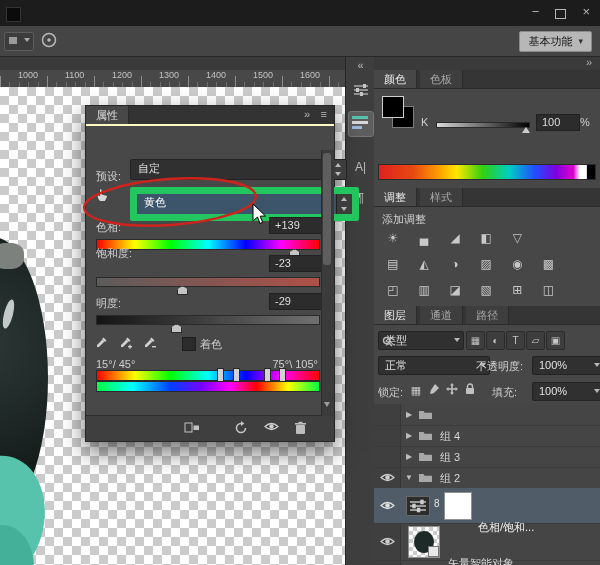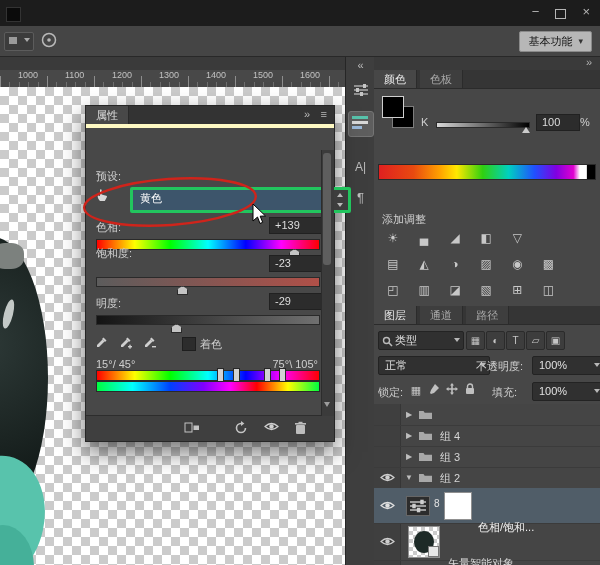--- a/index.html
+++ b/index.html
@@ -33,35 +33,35 @@
     background-size:18px 18px;background-position:0 0,9px 9px;}
   .ph-dark{left:-62px;top:150px;width:110px;height:282px;border-radius:50%;
     background:radial-gradient(circle at 38% 38%,#2e3a38,#141c1a 72%);}
   .ph-gray{left:-8px;top:156px;width:32px;height:26px;background:#7c817e;border-radius:40%;}
   .ph-hl{left:4px;top:212px;width:9px;height:30px;background:#dfe4e2;border-radius:50%;transform:rotate(14deg);opacity:.85;}
   .ph-teal{left:-52px;top:368px;width:96px;height:130px;border-radius:50%;background:#58c3ac;transform:rotate(12deg);}
   .ph-teal2{left:-28px;top:438px;width:62px;height:84px;border-radius:50%;background:#45b099;}
   
   #props{left:85px;top:105px;width:248px;height:335px;background:#484848;border:1px solid #262626;
          box-shadow:0 10px 22px rgba(0,0,0,.55);z-index:10;}
-  .p-tabbar{left:0;top:0;right:0;height:18px;background:#333;border-bottom:4px solid #fef9c3;}
+  .p-tabbar{left:0;top:0;right:0;height:18px;background:#333;border-bottom:2px solid #fef9c3;}
   .p-tab{display:inline-block;height:18px;line-height:18px;padding:0 10px;background:#484848;color:#e0e0e0;border-right:1px solid #2a2a2a;}
   .p-tabbar .ic{position:absolute;top:2px;color:#b9b9b9;font-size:11px;}
   .p-header{left:0;top:18px;right:0;height:26px;background:#424242;border-bottom:1px solid #333;}
   .p-title{position:absolute;left:56px;top:6px;font-size:12px;color:#e6e6e6;}
   .thumb1{position:absolute;left:8px;top:5px;width:20px;height:16px;background:#272727;border:1px solid #5a5a5a;}
   .thumb2{position:absolute;left:34px;top:5px;width:17px;height:16px;background:#5c5c5c;border:1px solid #777;border-radius:2px;}
   .thumb2 i{position:absolute;left:4px;top:3px;width:8px;height:8px;border-radius:50%;background:#d8d8d8;}
   .p-label{position:absolute;left:10px;color:#cfcfcf;}
   .dd{position:absolute;background:#303030;border:1px solid #232323;border-radius:2px;color:#e2e2e2;
       line-height:17px;padding:0 20px 0 7px;white-space:nowrap;overflow:hidden;}
   .dd .spin{position:absolute;right:0;top:0;bottom:0;width:15px;border-left:1px solid #232323;background:#3d3d3d;}
   .spin::before{content:"";position:absolute;left:4px;top:3px;border-left:3.5px solid transparent;border-right:3.5px solid transparent;border-bottom:4px solid #b8b8b8;}
   .spin::after{content:"";position:absolute;left:4px;bottom:3px;border-left:3.5px solid transparent;border-right:3.5px solid transparent;border-top:4px solid #b8b8b8;}
-  .dd-focus{background:#3d556b;border:3px solid #22c55e;color:#fff;}
+  .dd-focus{background:#3d556b;border:7px solid #22c55e;color:#fff;}
   .valbox{position:absolute;width:48px;height:15px;background:#2c2c2c;border:1px solid #212121;color:#ddd;line-height:14px;padding:0 5px;}
   .gbar{position:absolute;left:10px;width:222px;border:1px solid #2a2a2a;}
   .hue-g{background:linear-gradient(90deg,#f00,#ff0 17%,#0f0 33%,#0ff 50%,#00f 67%,#f0f 83%,#f00);}
   .hue-g2{background:linear-gradient(90deg,#00ff40,#00ffff 16%,#0040ff 33%,#8000ff 48%,#ff00ff 60%,#ff0000 72%,#ffff00 86%,#00ff40 100%);}
   .sat-g{background:linear-gradient(90deg,#5c5c5c,#b05048);}
   .lit-g{background:linear-gradient(90deg,#141414,#707070);}
   .sldh{position:absolute;width:9px;height:7px;background:#c4c4c4;border:1px solid #2b2b2b;
         clip-path:polygon(50% 0,100% 40%,100% 100%,0 100%,0 40%);}
   .chk{position:absolute;width:12px;height:12px;background:#2c2c2c;border:1px solid #1e1e1e;}
   .mk{position:absolute;width:5px;height:12px;background:#d2d2d2;border:1px solid #282828;z-index:3;}
@@ -160,20 +160,24 @@
   </div>
 
   <div class="abs" id="props">
     <div class="abs p-tabbar">
       <span class="p-tab">属性</span>
       <span class="ic" style="right:24px">»</span>
       <span class="ic" style="right:7px">≡</span>
     </div>
 
     <span class="p-label" style="top:63px">预设:</span>
+    <div class="dd" style="left:44px;top:53px;width:188px;height:19px">
+      <span>自定</span>
+      <span class="spin"></span>
+    </div>
 
     <span class="abs" style="left:8px;top:80px">
       <svg width="17" height="17" viewBox="0 0 17 17">
           <path d="M6 15 C4.5 13.5 3.2 11 3.8 9.8 c.3-.6 1.4-.4 2.2.4 V4 c0-.9 1.6-.9 1.6 0 v4.5 l4.6 1.2 c.8.2 1 .9.6 1.6 L10.8 15z" fill="#d8d8d8"></path>
         </svg>
     </span>
     <div class="dd dd-focus" style="left:44px;top:81px;width:188px;height:20px">
       <span>黄色</span>
       <span class="spin"></span>
     </div>
@@ -297,20 +301,24 @@
     </div>
     <span class="fb-swatch" style="left:18px;top:49px;border:1px solid #7d7d7d"></span>
     <span class="fb-swatch" style="left:8px;top:39px;border:1px solid #cfcfcf"></span>
     <span class="abs" style="left:47px;top:59px;color:#cfcfcf">K</span>
     <div class="ktrack"></div>
     <span class="tri-up" style="left:148px;top:70px"></span>
     <span class="valbox" style="left:162px;top:57px;width:32px;height:15px">100</span>
     <span class="abs" style="left:206px;top:59px;color:#cfcfcf">%</span>
     <div class="ramp"></div>
 
+    <div class="ptabs" style="top:131px">
+      <span class="ptab active">调整</span>
+      <span class="ptab">样式</span>
+    </div>
     <span class="abs" style="left:8px;top:155px;color:#cfcfcf">添加调整</span>
     <div class="adjrow" style="top:173px">
       <span class="aicon">☀</span>
       <span class="aicon">▄</span>
       <span class="aicon">◢</span>
       <span class="aicon">◧</span>
       <span class="aicon">▽</span>
     </div>
     <div class="adjrow" style="top:199px">
       <span class="aicon">▤</span>
@@ -335,21 +343,21 @@
       <span class="ptab">路径</span>
     </div>
 
     <div class="cmb" style="left:4px;top:274px;width:62px">
       <span style="position:absolute;left:3px;top:3px">
         <svg width="11" height="11" viewBox="0 0 11 11">
             <circle cx="4.5" cy="4.5" r="3" fill="none" stroke="#bbb" stroke-width="1.4"></circle>
             <path d="M6.8 6.8 L10 10" stroke="#bbb" stroke-width="1.6"></path>
           </svg>
       </span>
-      <span style="margin-left:10px">类型</span>
+      <span style="">类型</span>
       <span class="car"></span>
     </div>
     <span class="ficon" style="left:92px;top:274px">▦</span>
     <span class="ficon" style="left:112px;top:274px">◐</span>
     <span class="ficon" style="left:132px;top:274px">T</span>
     <span class="ficon" style="left:152px;top:274px">▱</span>
     <span class="ficon" style="left:172px;top:274px">▣</span>
 
     <div class="cmb" style="left:4px;top:299px;width:88px">
       <span>正常</span>

